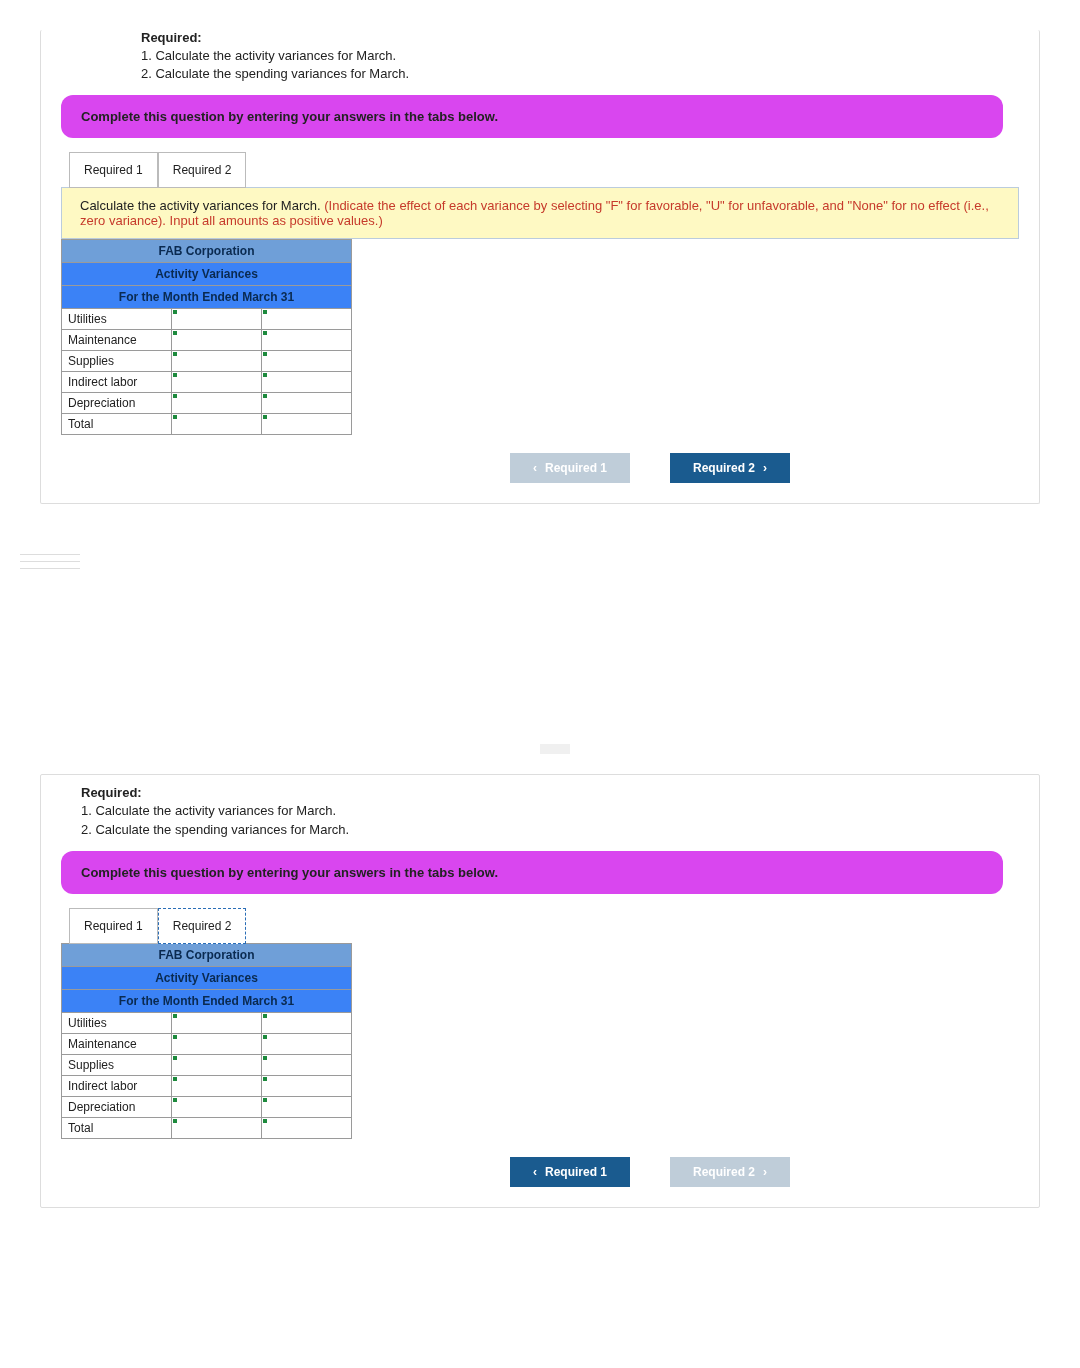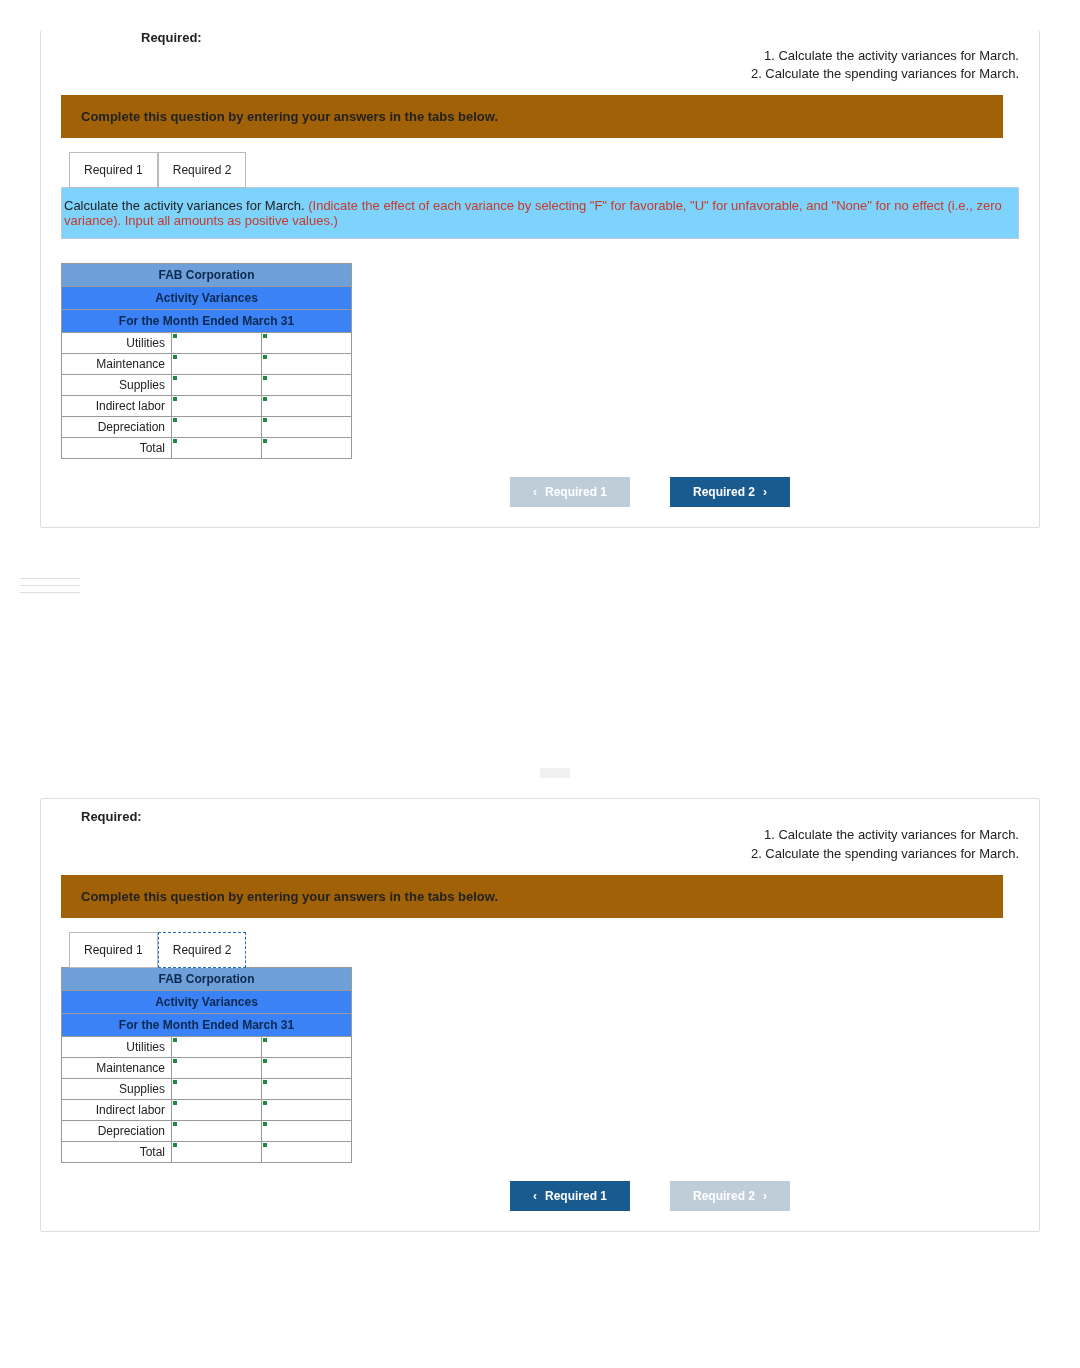--- a/index.html
+++ b/index.html
@@ -25,60 +25,60 @@
   .req-block {
     margin: 10px 0 12px 0;
     padding-left: 80px;
   }
   .req-title {
     font-weight: bold;
     margin-bottom: 2px;
   }
   .req-item {
     line-height: 1.4;
-    text-align: right;
   }
   .instruction-bar {
-    background: #a16207;
+    background: #d946ef;
     padding: 14px 20px;
     font-weight: bold;
     margin: 0 16px 14px 0;
+    border-radius: 12px;
   }
   .tabs {
     display: flex;
     margin-bottom: -1px;
     padding-left: 8px;
   }
   .tab {
     border: 1px solid #bbb;
     padding: 10px 14px;
     font-size: 12px;
     background: #fff;
     cursor: pointer;
     margin-right: 0;
   }
   .tab.dashed {
     border: 1.5px dashed #2a6db6;
   }
   .prompt-box {
-    background: #7dd3fc;
+    background: #fef9c3;
     border: 1px solid #bcd;
-    padding: 10px 2px;
-    margin-bottom: 24px;
+    padding: 10px 18px;
+    margin-bottom: 0;
   }
   .prompt-black { color: #222; }
   .prompt-red { color: #c63a2b; }
   .var-table {
     border-collapse: collapse;
     margin-bottom: 18px;
   }
   .var-table th, .var-table td {
     border: 1px solid #9a9a9a;
     font-size: 12px;
-    text-align: right;
+    text-align: left;
   }
   .hdr-row td {
     background: #6f9fd8;
     color: #0a2a50;
     font-weight: bold;
     text-align: center;
     padding: 4px 20px;
   }
   .hdr-row.sub td {
     background: #3b82f6;

